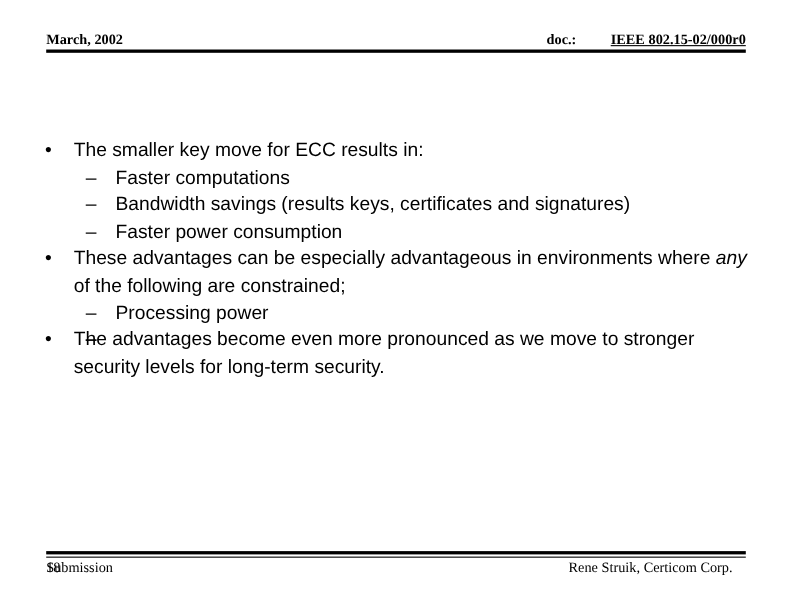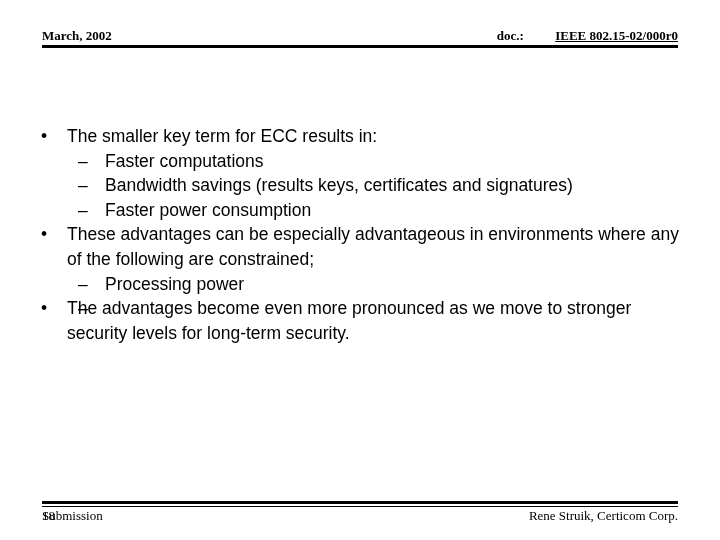--- a/index.html
+++ b/index.html
@@ -112,20 +112,21 @@
     position: absolute;
     left: 42px;
     top: 0;
     font-size: 17.5px;
     line-height: 24.6px;
   }
   .bullet-text {
     display: block;
   }
   .ital {
+    font-style: italic;
   }
 
   
   .footer-rule {
     position: absolute;
     left: 42px;
     top: 501px;
     width: 636px;
     height: 3px;
     background: #000000;
@@ -156,21 +157,21 @@
   }
   .footer-center {
     position: absolute;
     left: 0;
     top: 0;
     width: 100%;
     text-align: left;
   }
   .footer-right {
     position: absolute;
-    right: 0;
+    right: 12px;
     top: 0;
     white-space: nowrap;
     text-align: right;
   }
 </style>
 </head>
 <body>
 
 <div class="slide">
 
@@ -182,21 +183,21 @@
       </span>
     </div>
   </div>
   <div class="header-rule"></div>
 
 
   <div class="body">
 
     <div class="bullet-l1">
       <span class="marker">•</span>
-      <span class="bullet-text">The smaller key term for ECC results in:</span>
+      <span class="bullet-text">The smaller key move for ECC results in:</span>
     </div>
 
     <div class="bullet-l2">
       <span class="marker">–</span>
       <span class="bullet-text">Faster computations</span>
     </div>
 
     <div class="bullet-l2">
       <span class="marker">–</span>
       <span class="bullet-text">Bandwidth savings (results keys, certificates and signatures)</span>

